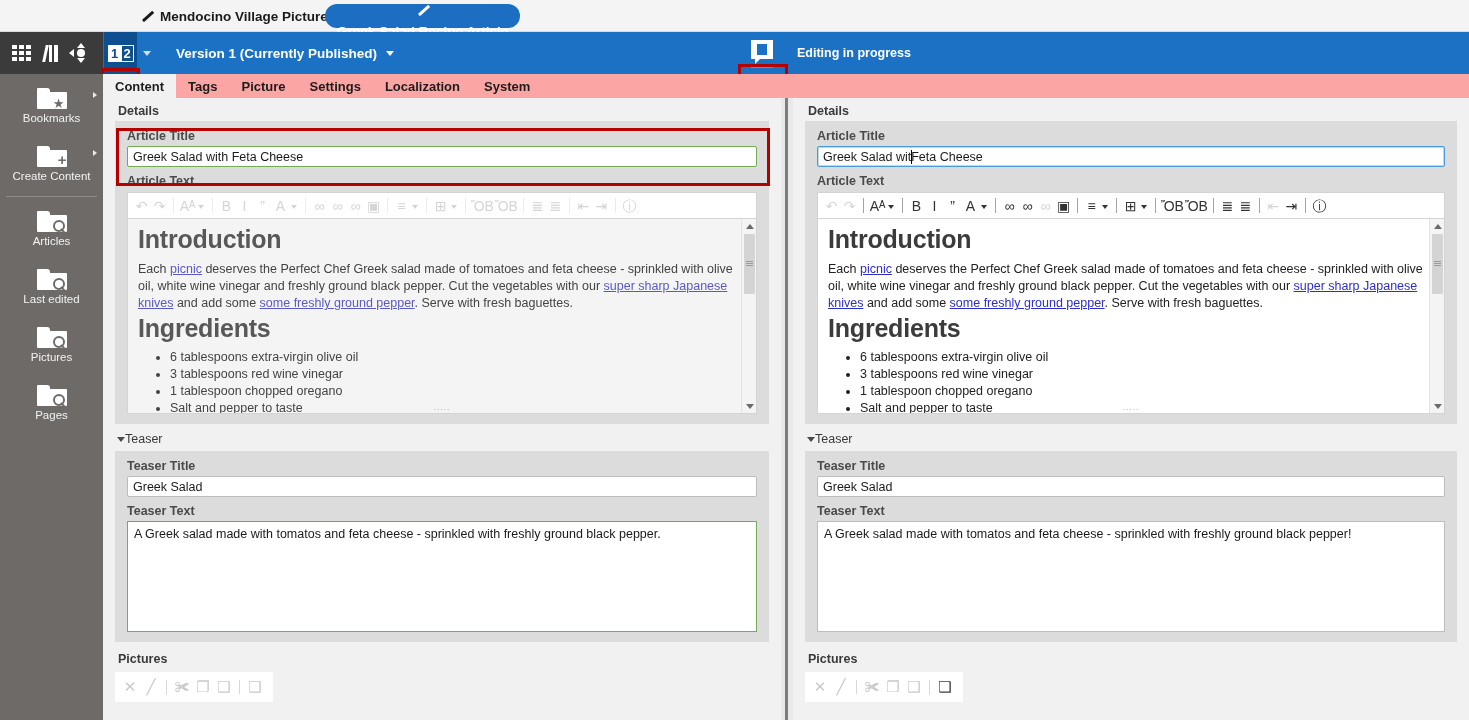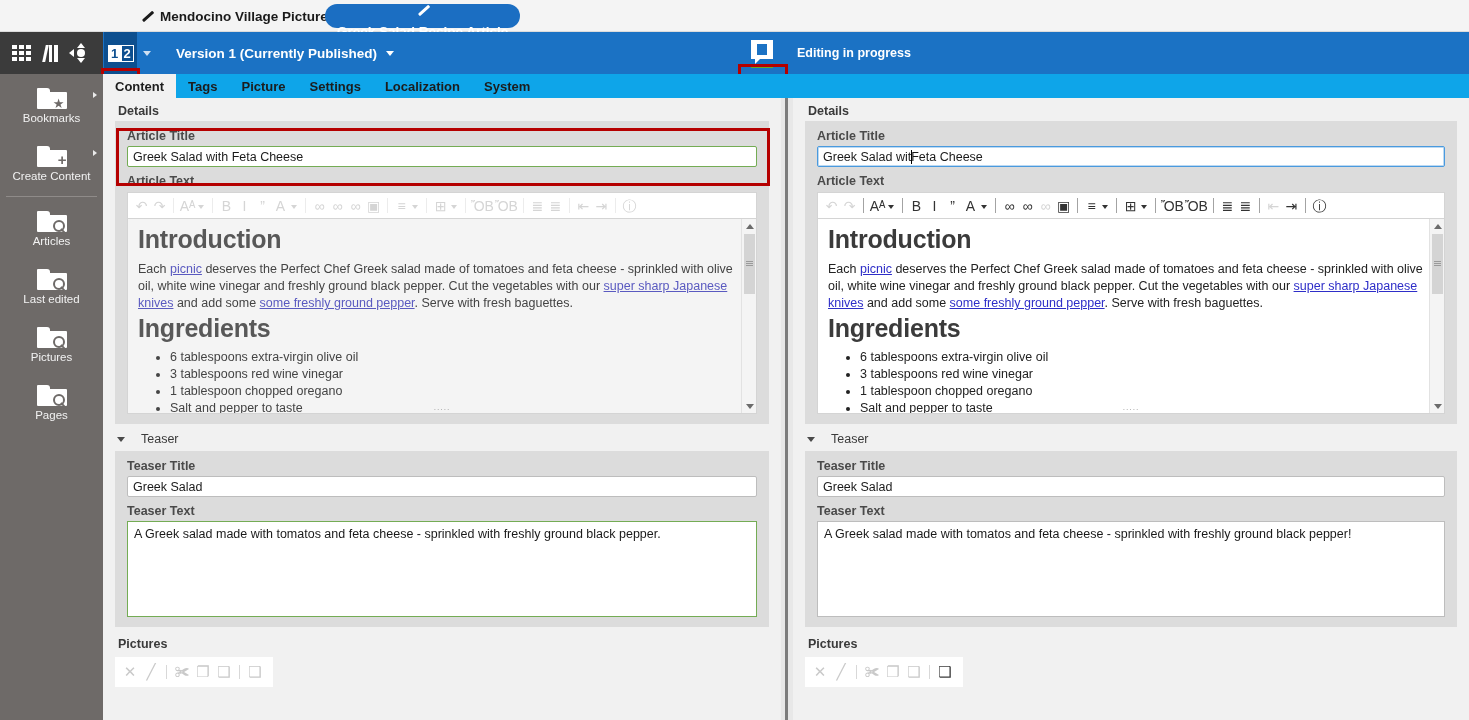--- a/index.html
+++ b/index.html
@@ -142,21 +142,21 @@
   .ico-check i {
     position: absolute; left: 5px; top: 4px; width: 11px; height: 5px;
     border-left: 2.5px solid #1b72c4; border-bottom: 2.5px solid #1b72c4;
     transform: rotate(-45deg);
   }
   .ico-back { color: #fff; font-size: 22px; font-weight: bold; line-height: 1; }
 
   
   #tabrow {
     position: absolute; left: 0; top: 74px; width: 1469px; height: 24px;
-    background: #0ea5e9;
+    background: #fca5a5;
     padding-left: 16px;
   }
   #tabrow .tabs { position: absolute; left: 103px; top: 0; height: 24px; display: flex; }
   #tabrow .tab {
     padding: 0 12px; height: 24px; display: flex; align-items: center;
     font-size: 13px; font-weight: bold; color: #1c1c1c; white-space: nowrap;
   }
   #tabrow .tab.sel { background: #f1f1f1; }
 
   
@@ -256,28 +256,28 @@
   .v-scroll .thumb { position: absolute; top: 15px; left: 2px; width: 11px; height: 60px; background: #d4d4d4; }
   .v-scroll .thumb::after { content:""; position:absolute; left:2px; top:27px; width:7px; height:1px;
                             box-shadow: 0 0 0 0 #888, 0 2px 0 0 #9a9a9a, 0 4px 0 0 #9a9a9a; background:#9a9a9a; }
   .grip {
     position: absolute; left: 50%; bottom: 1px; transform: translateX(-50%);
     width: 26px; height: 5px; letter-spacing: 1px; font-size: 7px; color: #9b9b9b; text-align: center;
     line-height: 5px;
   }
 
   .collapse-hdr {
-    display: flex; align-items: center; gap: 16px; padding: 8px 0 5px 14px;
+    display: flex; align-items: center; gap: 0; padding: 8px 0 5px 14px;
     font-size: 12.5px; color: #3a3a3a;
   }
   .tri-dn { width: 0; height: 0; border-left: 4.5px solid transparent; border-right: 4.5px solid transparent;
             border-top: 5.5px solid #4a4a4a; }
 
   .textarea {
-    height: 96px; background: #fff; border: 1px solid #bdbdbd; padding: 4px 6px;
+    height: 111px; background: #fff; border: 1px solid #bdbdbd; padding: 4px 6px;
     font-size: 12.5px; color: #1a1a1a; line-height: 16px;
   }
   .textarea.green { border: 1px solid #74ac54; }
 
   .pic-toolbar {
     margin: 3px 12px 0; width: 158px; height: 30px; background: #fff;
     display: flex; align-items: center; gap: 3px; padding: 0 6px;
     color: #c9c9c9; font-size: 15px;
   }
   .pic-toolbar .pi { width: 18px; height: 24px; display: flex; align-items: center; justify-content: center; }

